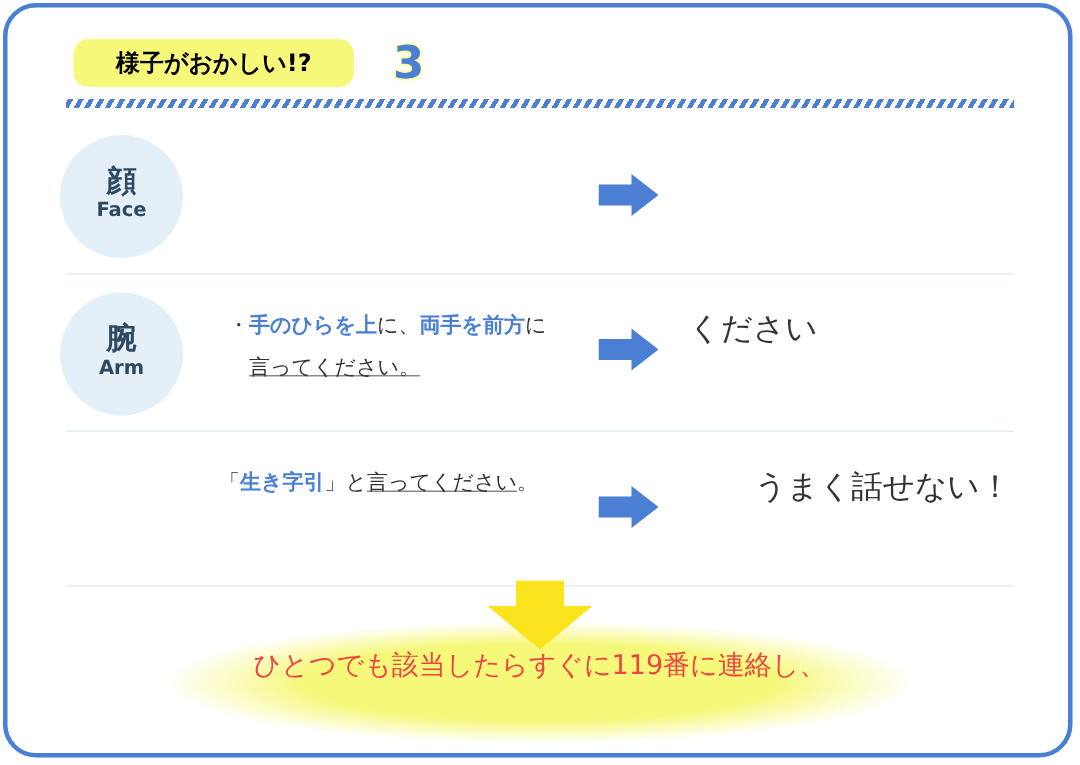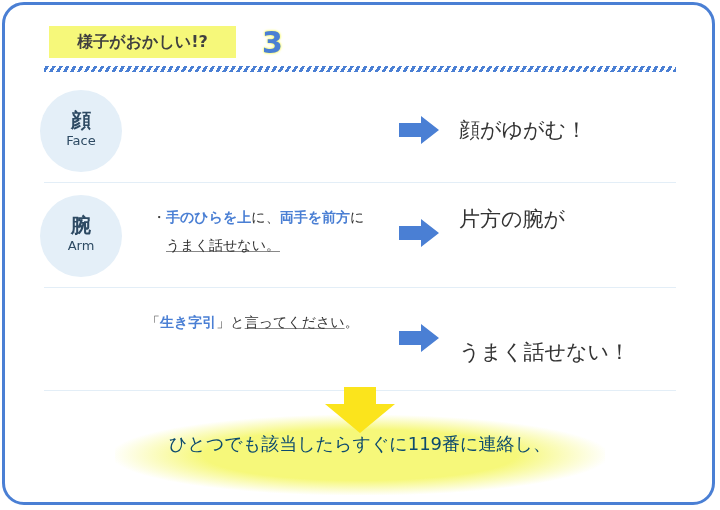--- a/index.html
+++ b/index.html
@@ -1,98 +1,95 @@
 <!DOCTYPE html>
 <html><head>
 <meta charset="utf-8">
 <style>
   html, body { margin:0; padding:0; }
   body { width:720px; height:510px; background:#fff; position:relative; overflow:hidden;
          font-family:"DejaVu Sans", "Liberation Sans", sans-serif; color:#333; }
   .frame { position:absolute; left:2px; top:2px; width:713px; height:503px;
            border:3px solid #4a7fd4; border-radius:22px; box-sizing:border-box; background:#fff; }
   .badge { position:absolute; left:49px; top:26px; width:187px; height:32px; background:#f6f87a;
-           border-radius:0; color:#404040; font-size:16px; font-weight:bold; line-height:32px; text-align:center; }
+           border-radius:10px; color:#000000; font-size:16px; font-weight:bold; line-height:32px; text-align:center; }
   .title { position:absolute; left:262px; top:24px; height:36px; display:flex; align-items:center;
            font-size:22px; font-weight:bold; color:#2d4a63; }
   .title .num { font-size:30px; font-weight:bold; color:#4a7fd4; margin-right:8px;
            text-shadow: 0 0 2px #f6f87a, 0 0 2px #f6f87a, 0 0 3px #f6f87a; }
   .stripe { position:absolute; left:44px; top:66px; width:632px; height:6px;
            background:repeating-linear-gradient(-60deg, #4a7fd4 0 3px, #fff 3px 6px); }
   .row { position:absolute; left:44px; width:632px; height:104px; border-bottom:1px solid #e3eef7; }
   .circle { position:absolute; left:-4px; top:12px; width:82px; height:82px; border-radius:50%;
            background:#e4eff8; text-align:center; color:#2d4a63; }
   .circle .kanji { display:block; font-size:20px; font-weight:bold; margin-top:18px; line-height:24px; }
-  .circle .en { display:block; font-size:13px; line-height:18px; }
+  .circle .en { display:block; font-size:13px; line-height:18px;font-weight:bold; }
   .desc { position:absolute; left:92px; font-size:14px; line-height:28px; color:#333; }
   .hl { color:#4a7fd4; font-weight:bold; }
   .ul { text-decoration:underline; text-decoration-color:#888; }
   .arrow { position:absolute; left:355px; width:40px; height:28px; }
   .result { position:absolute; left:415px; font-size:21px; line-height:28px; color:#333; }
   .down-arrow { position:absolute; left:325px; top:387px; width:70px; height:46px; }
   .glow { position:absolute; left:115px; top:415px; width:490px; height:80px;
            background:radial-gradient(ellipse at center, #f6f87a 0%, #f6f87a 45%, rgba(246,248,122,0) 72%); }
   .footer { position:absolute; left:100px; top:430px; width:520px; text-align:center;
-           font-size:18px; line-height:28px; color:#0c4a6e; }
+           font-size:18px; line-height:28px; color:#ef4444; }
 </style>
 </head>
 <body>
 
 <div class="frame"></div>
 
 <div class="badge">様子がおかしい!?</div>
 <div class="title">
   <span class="num">3</span>
 </div>
 <div class="stripe"></div>
 
 <div class="row" style="top:78px;">
   <div class="circle">
     <span class="kanji">顔</span>
     <span class="en">Face</span>
   </div>
   <svg class="arrow" style="top:38px;" viewBox="0 0 40 28">
     <polygon points="0,7 22,7 22,0 40,14 22,28 22,21 0,21" fill="#4a7fd4"></polygon>
   </svg>
-  <div class="result" style="top:38px;">
-    <div>顔がゆがむ！</div>
-  </div>
 </div>
 
 <div class="row" style="top:183px;">
   <div class="circle">
     <span class="kanji">腕</span>
     <span class="en">Arm</span>
   </div>
   <div class="desc" style="top:20px;margin-left:16px;">
     <div>
       <span>・</span><span class="hl">手のひらを上</span><span>に、</span><span class="hl">両手を前方</span><span>に</span>
     </div>
     <div style="padding-left:14px;">
-      <span class="ul">うまく話せない。</span>
+      <span class="ul">言ってください。</span>
     </div>
   </div>
   <svg class="arrow" style="top:36px;" viewBox="0 0 40 28">
     <polygon points="0,7 22,7 22,0 40,14 22,28 22,21 0,21" fill="#4a7fd4"></polygon>
   </svg>
   <div class="result" style="top:22px;">
-    <div>片方の腕が</div>
+    <div>ください</div>
   </div>
 </div>
 
 <div class="row" style="top:286px;">
   <div class="desc" style="top:22px;">
     <div style="padding-left:10px;">
       <span>「</span><span class="hl">生き字引</span><span>」と</span><span class="ul">言ってください</span><span>。</span>
     </div>
   </div>
   <svg class="arrow" style="top:38px;" viewBox="0 0 40 28">
     <polygon points="0,7 22,7 22,0 40,14 22,28 22,21 0,21" fill="#4a7fd4"></polygon>
   </svg>
-  <div class="result" style="top:52px;">
+  <div class="result" style="top:24px;margin-left:44px;">
     <div>うまく話せない！</div>
   </div>
 </div>
 
 <div class="glow"></div>
 <svg class="down-arrow" viewBox="0 0 70 46">
   <polygon points="19,0 51,0 51,17 70,17 35,46 0,17 19,17" fill="#fbe41c"></polygon>
 </svg>
 <div class="footer">
   <div>ひとつでも該当したらすぐに119番に連絡し、</div>

